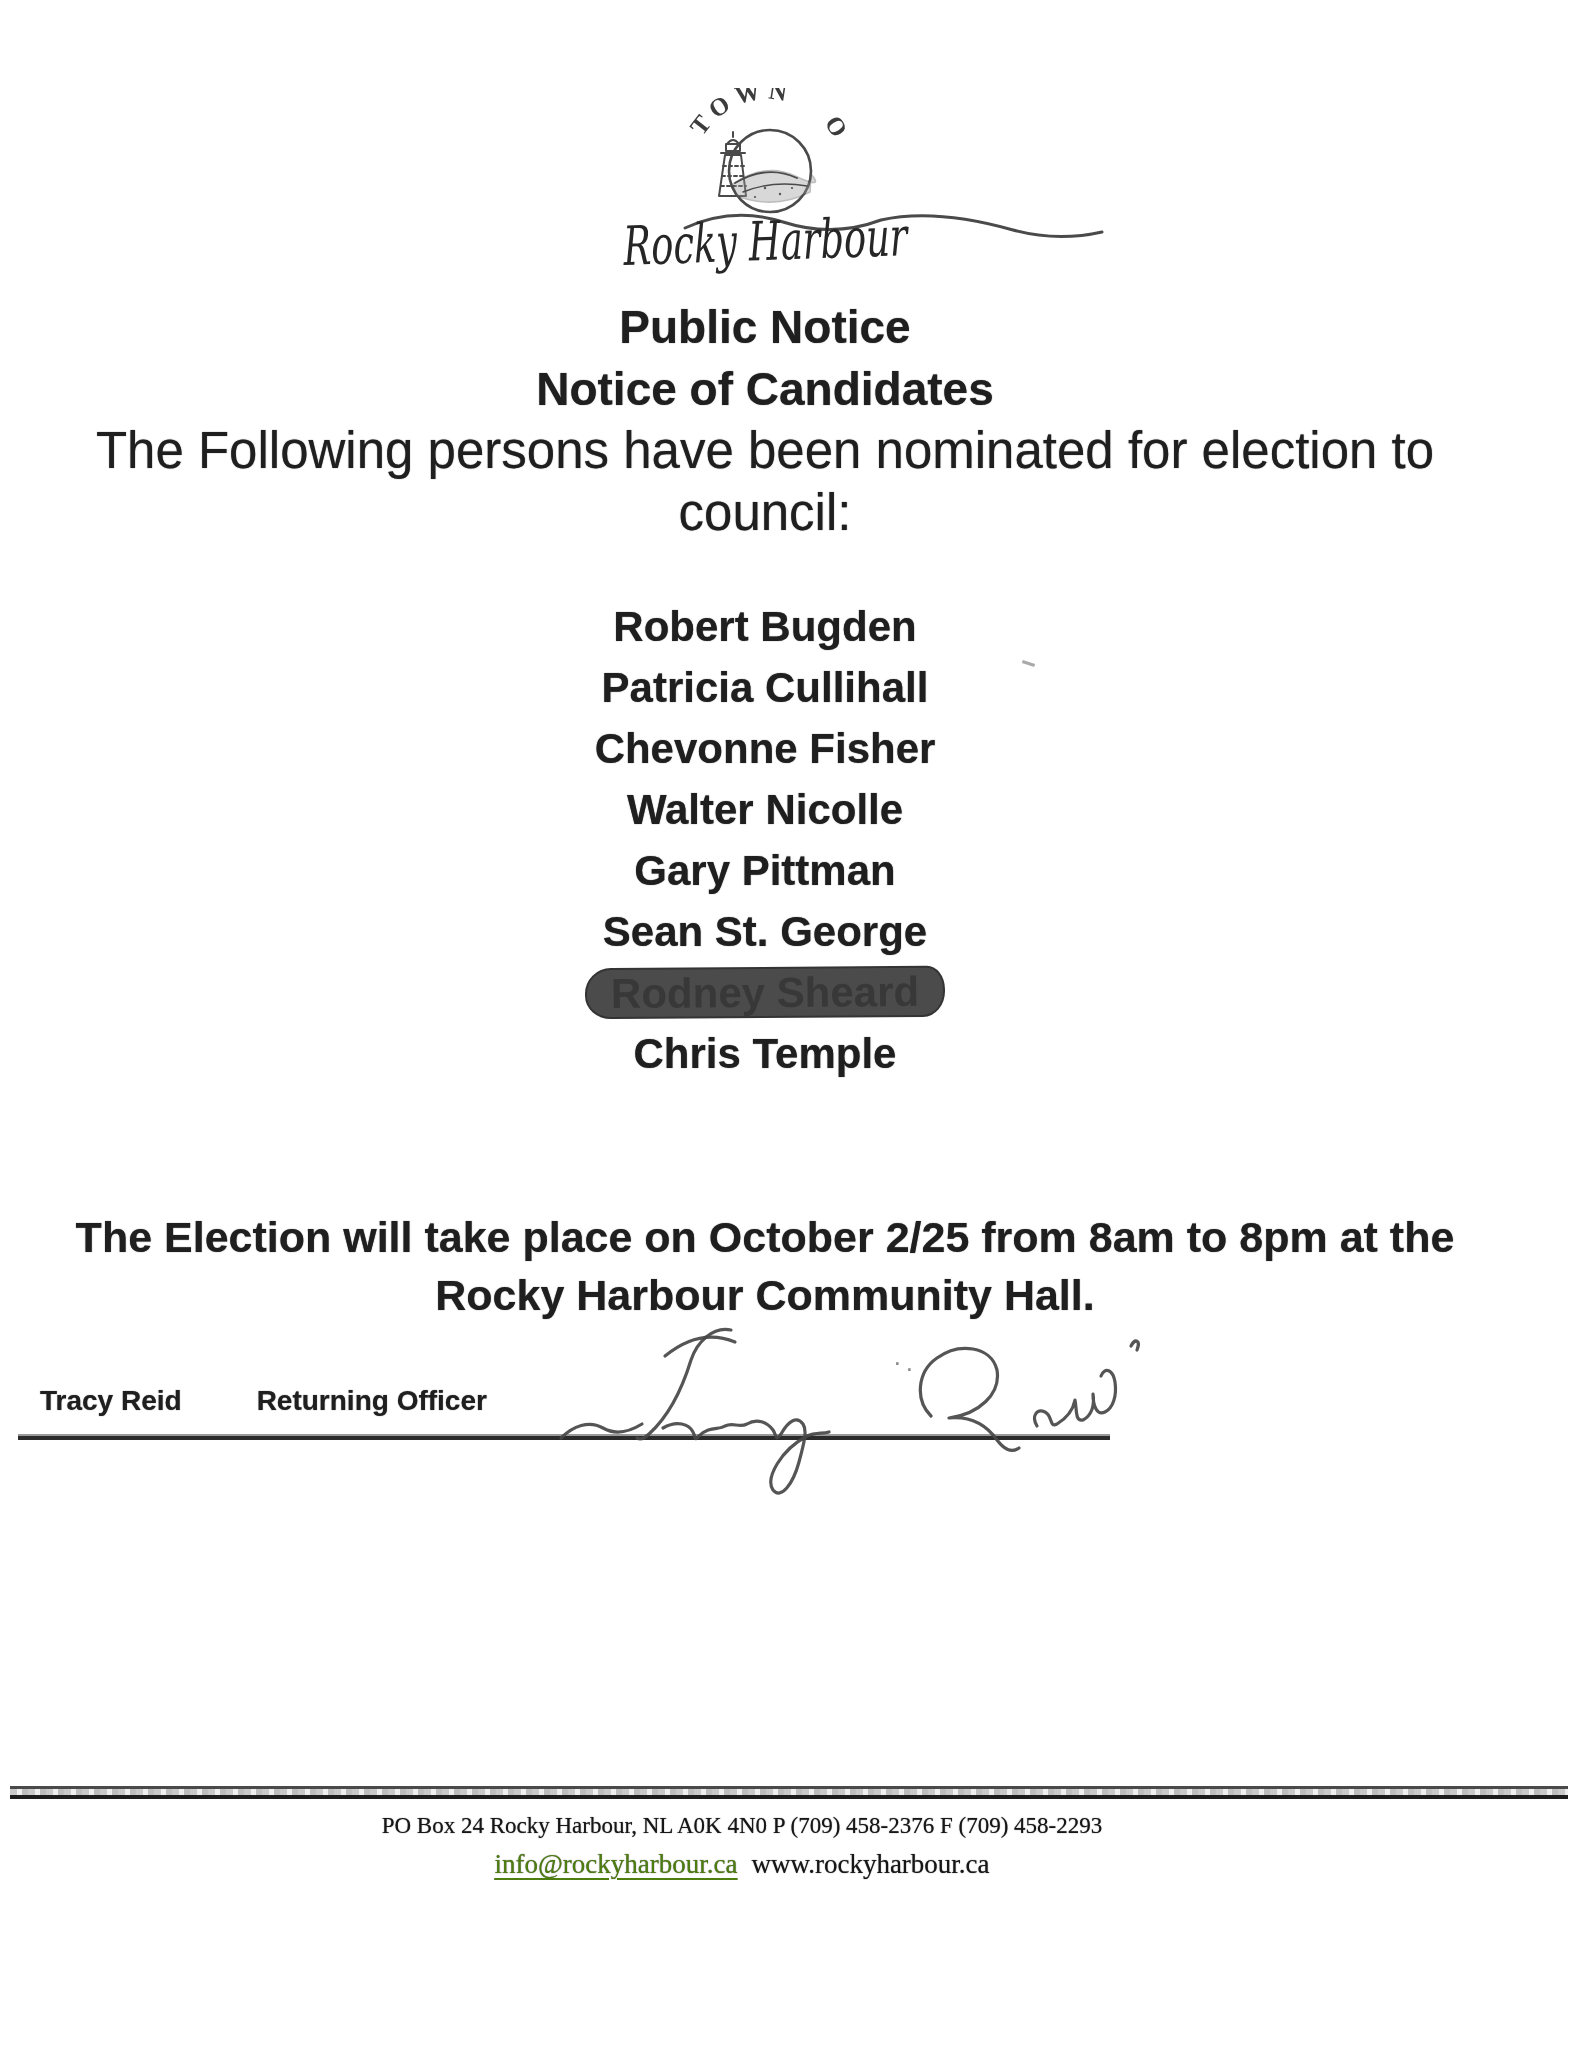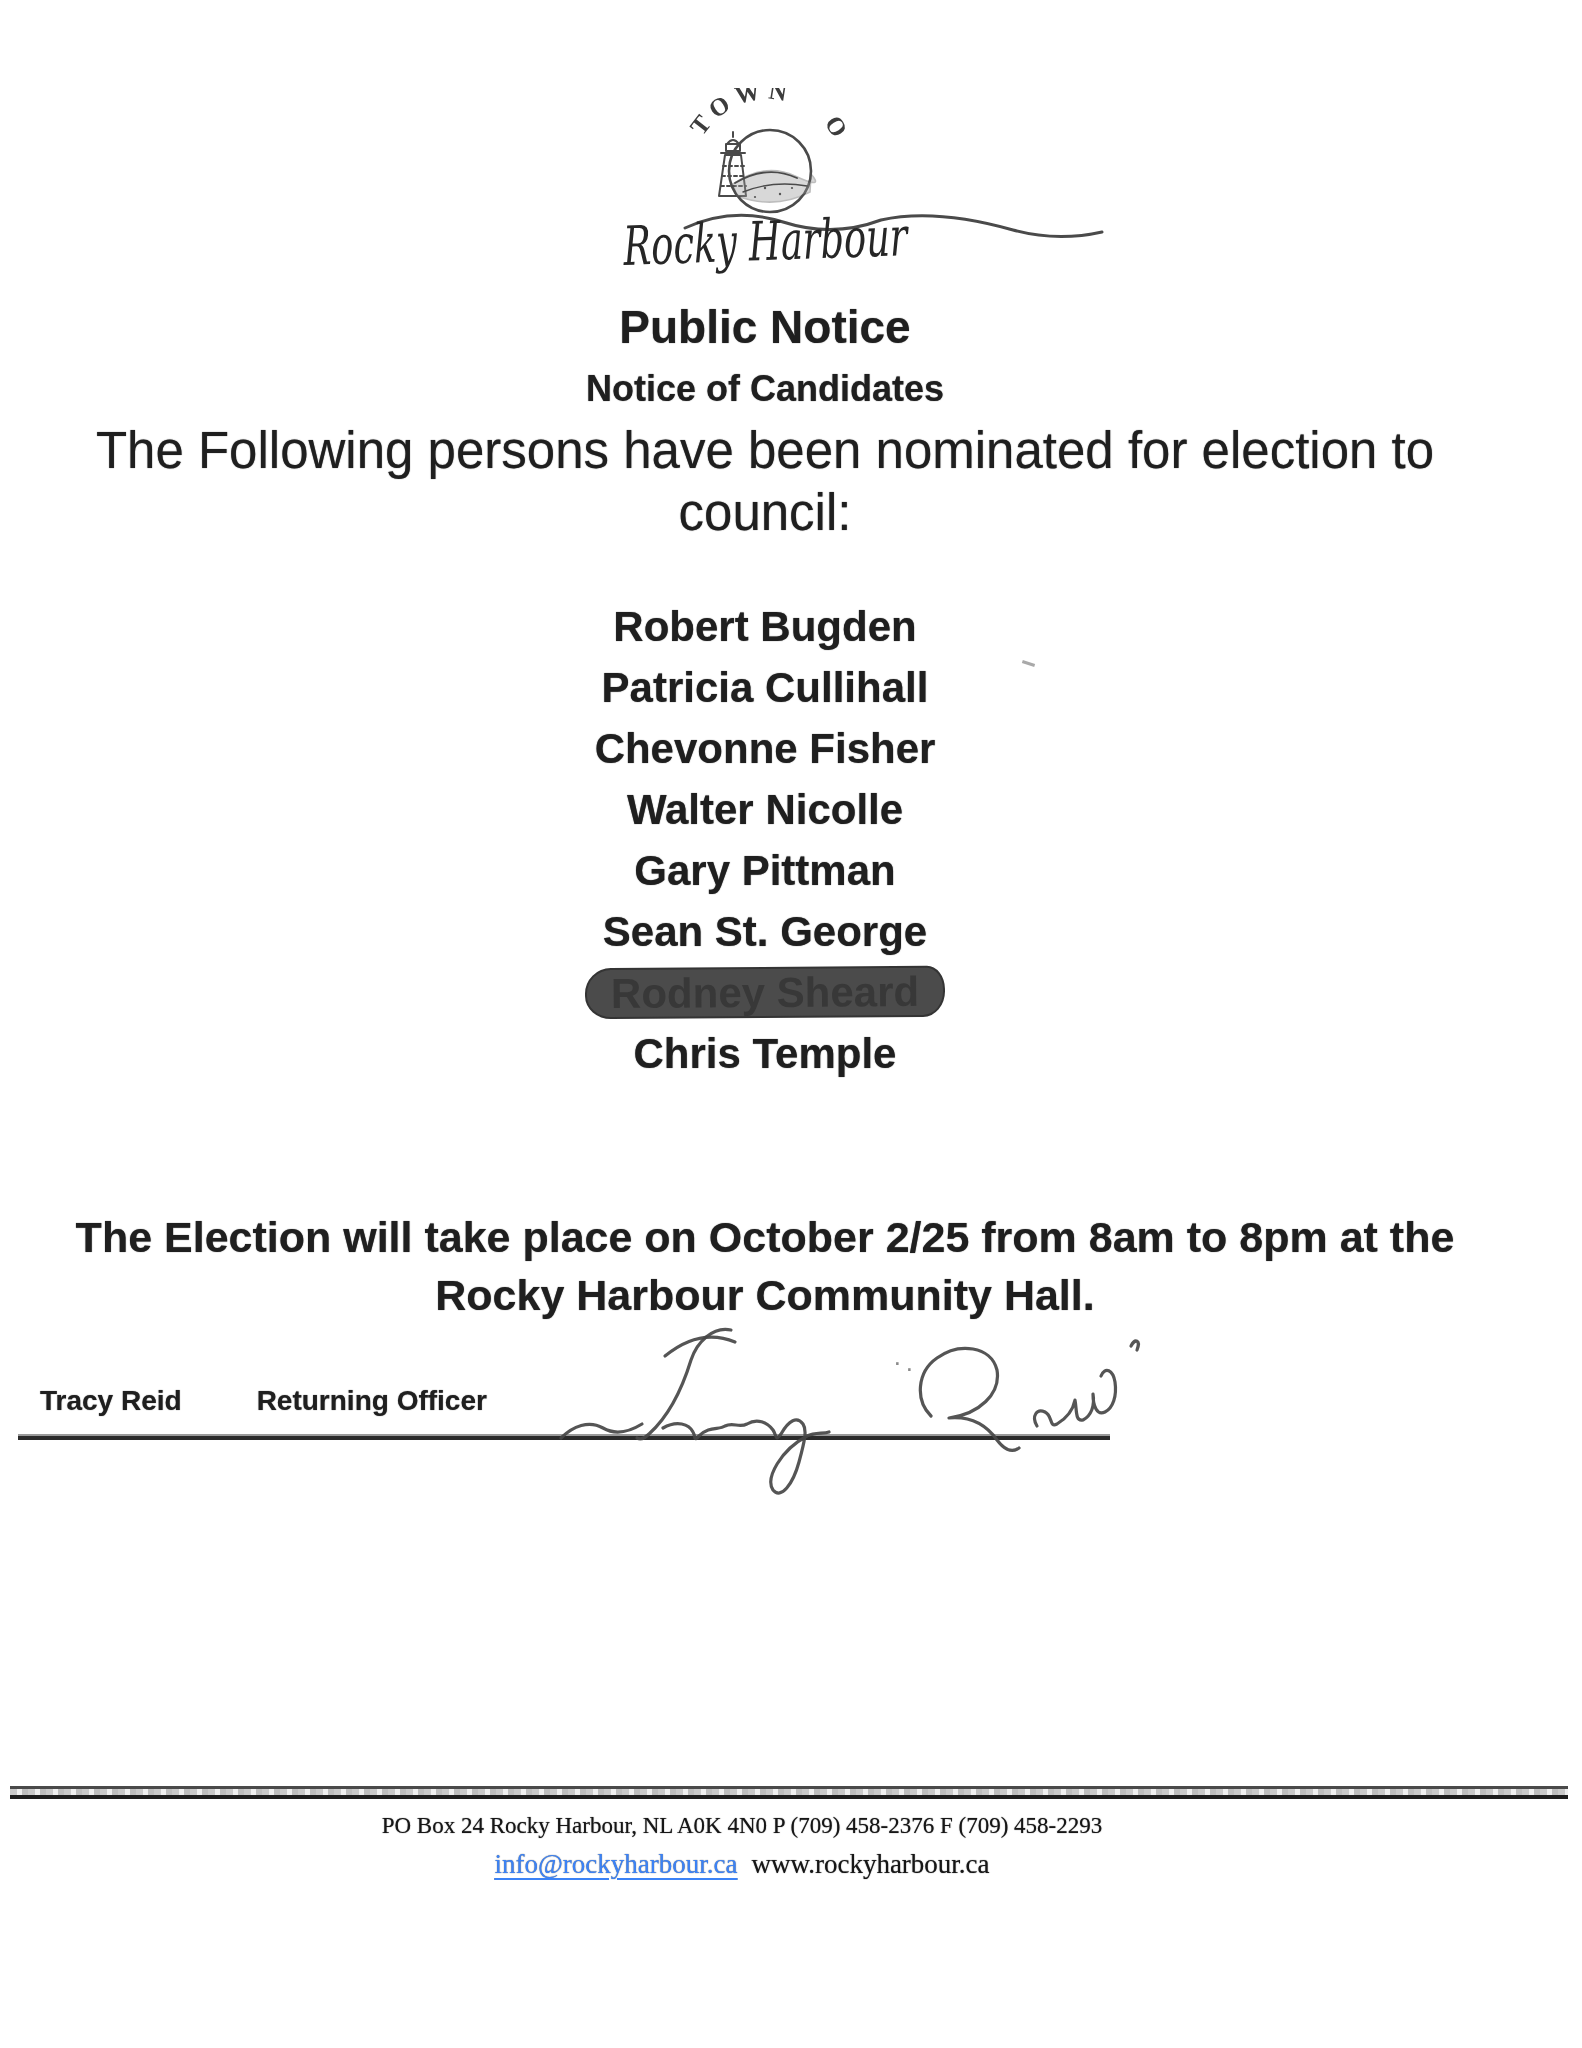--- a/index.html
+++ b/index.html
@@ -10,21 +10,21 @@
   }
   .ink{ text-shadow:0 0 1.1px rgba(35,35,35,.75); }
   .center-col{ position:absolute; left:10px; width:1510px; text-align:center; }
 
   
   .logo-svg{ position:absolute; left:615px; top:88px; width:500px; height:200px; }
 
   
   .headings{ top:296px; }
   .h-title{ font-size:46px; line-height:62px; font-weight:600;}
-  .h-sub{ font-size:36px; line-height:62px; font-weight:600;}
+  .h-sub{ font-size:46px; line-height:62px; font-weight:600;}
   .h-muni{ font-size:43px; line-height:62px; font-weight:600;}
   .h-intro{ font-size:51px; line-height:62px; font-weight:400;}
 
   
   .candidates{ top:596px; }
   .candidate-row{ font-size:42px; line-height:61px; font-weight:600; }
   .redaction-bar{
     display:inline-block; padding:0 24px; height:47px; line-height:47px;
     background:#4b4b4b; border:2px solid #343434; color:#383838;
     border-radius:26px 18px 22px 26px / 50% 45% 50% 45%;
@@ -50,21 +50,21 @@
   
   .footer-rule{
     position:absolute; top:1786px; left:10px; width:1558px; height:13px;
     border-top:3px solid #4a4a4a; border-bottom:4px solid #1c1c1c;
     background:repeating-linear-gradient(90deg,#c9c9c9 0 7px,#efefef 7px 12px,#bdbdbd 12px 18px);
     box-sizing:border-box;
   }
   .footer-text{ top:1806px; left:0; width:1484px; font-family:"Liberation Serif", serif; color:#161616;}
   .f-line1{ font-size:23px; line-height:40px; }
   .f-line2{ font-size:27px; line-height:36px; }
-  .f-email{ color:#3b82f6; text-decoration:underline; text-underline-offset:5px; text-decoration-thickness:2px; }
+  .f-email{ color:#4d7c0f; text-decoration:underline; text-underline-offset:5px; text-decoration-thickness:2px; }
   .f-site{ margin-left:14px; }
 
   
   .logo-stroke{ fill:none; stroke:#4a4a4a; stroke-linecap:round; stroke-linejoin:round; }
   .arc-text{ font-family:"Liberation Serif", serif; font-size:25px; font-weight:600;
              letter-spacing:6px; word-spacing:26px; fill:#3c3c3c; }
   .script-text{ font-family:"DejaVu Serif", serif; font-style:italic; font-size:54px; fill:#262626; }
 </style>
 </head>
 <body>

